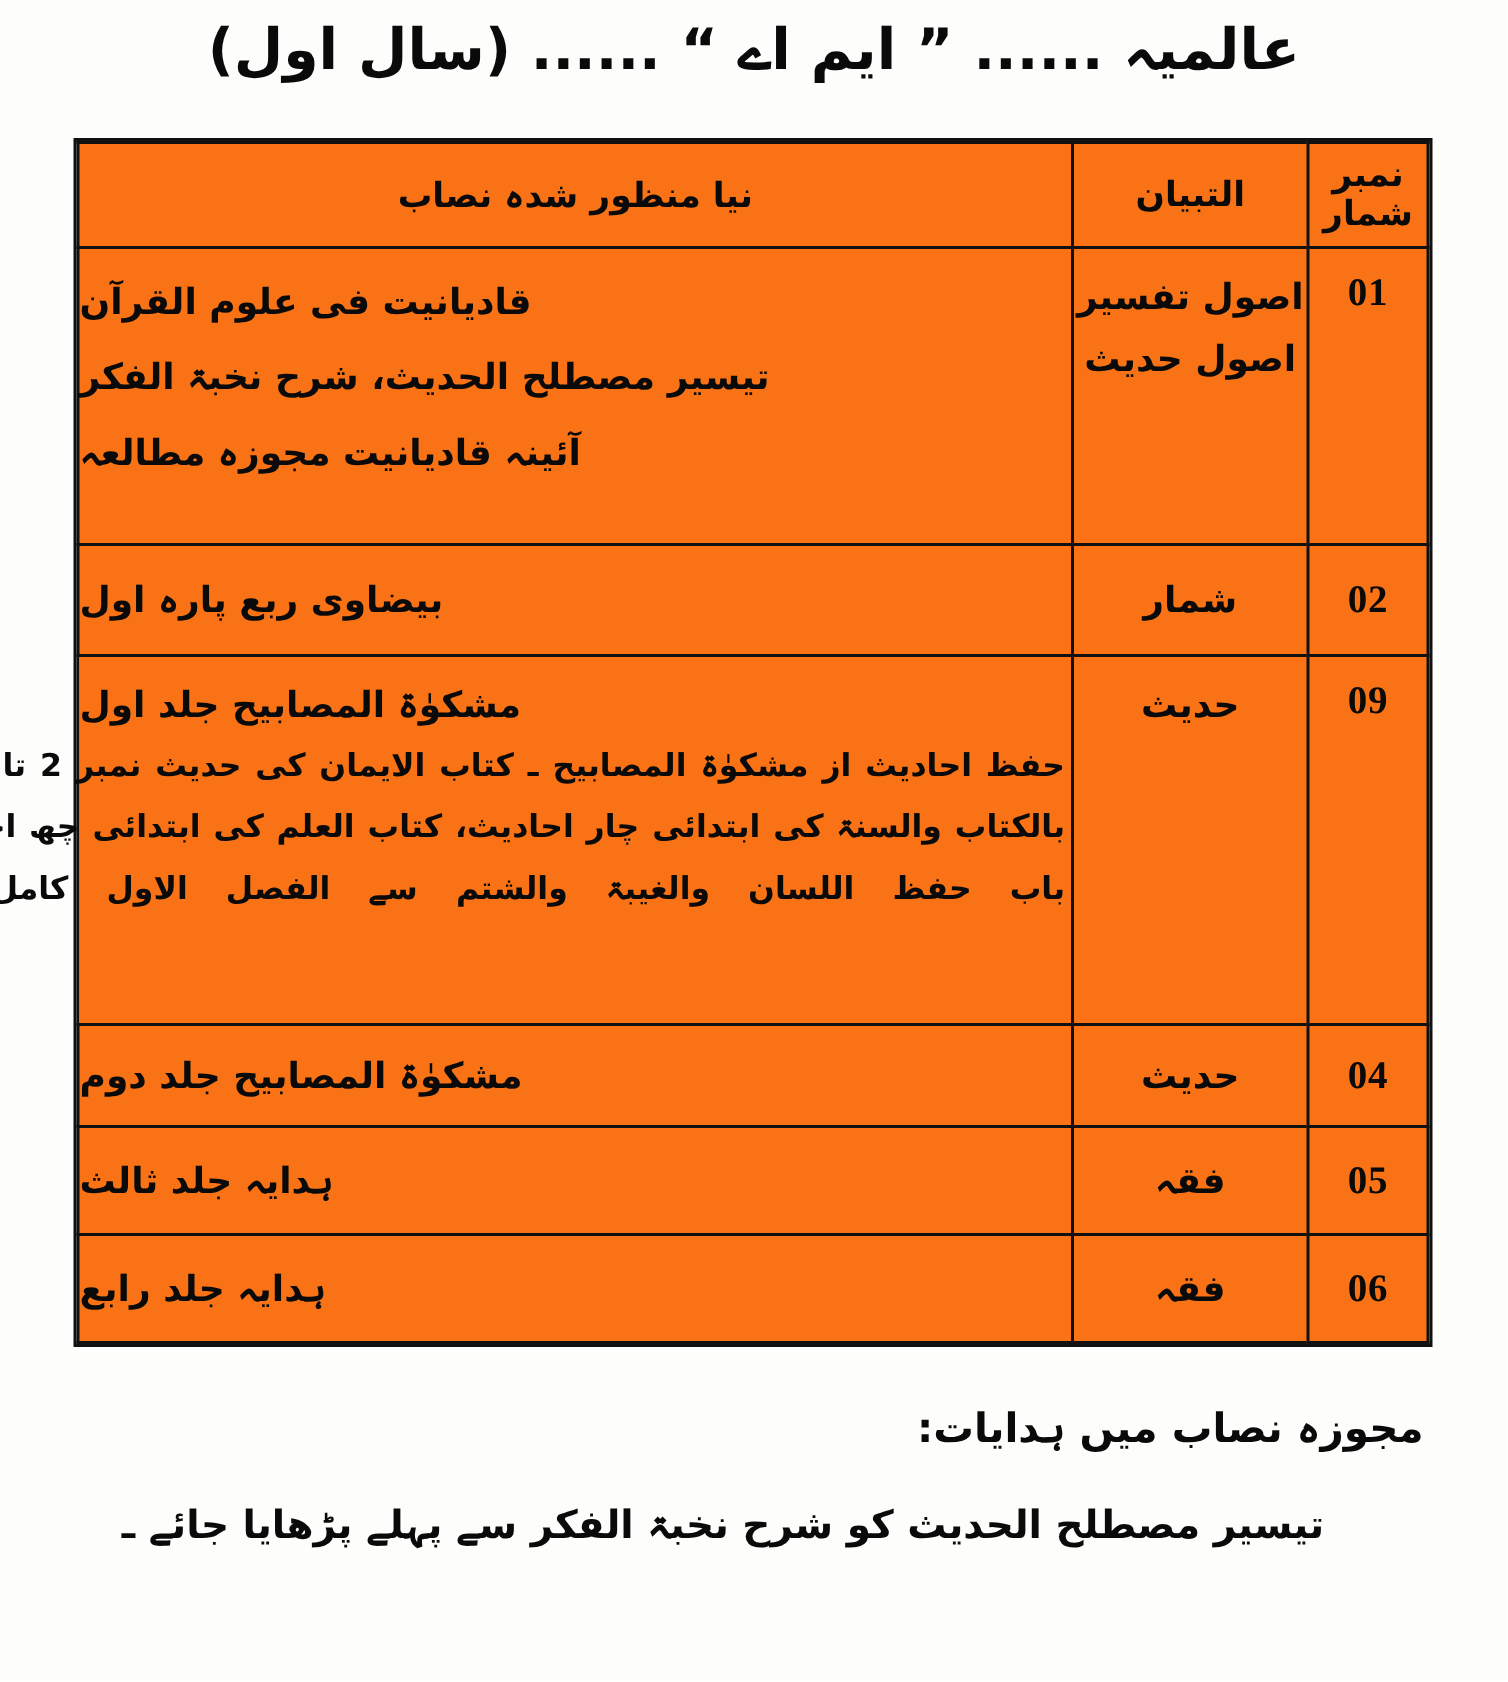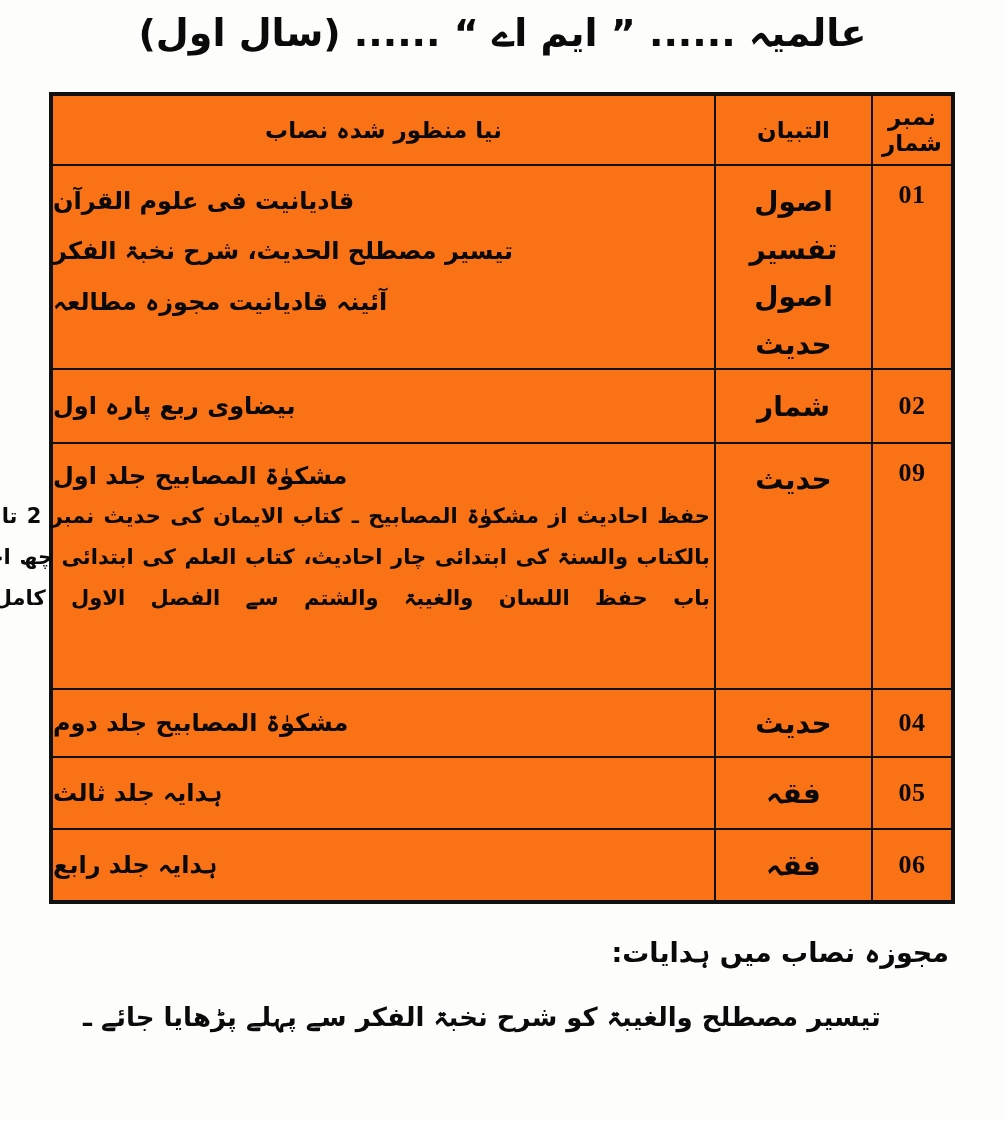--- a/index.html
+++ b/index.html
@@ -74,21 +74,21 @@
   }
   td.no-cell {
     text-align: center;
     font-size: 26px;
     font-weight: 600;
     font-family: "Liberation Serif", "DejaVu Serif", serif;
     letter-spacing: 0.5px;
   }
   td.subject-cell {
     text-align: center;
-    font-size: 28px;
+    font-size: 24px;
     font-weight: 700;
     line-height: 1.7;
     padding: 6px 4px;
   }
   td.course-cell {
     text-align: left;
     font-size: 24px;
     font-weight: 700;
     line-height: 1.85;
     padding: 8px 10px 8px 8px;
@@ -241,16 +241,16 @@
             <span class="course-line">ہدایہ جلد رابع</span>
           </td>
         </tr>
 
       </tbody>
     </table>
   </div>
 
   <div class="footer">
     <div class="footer-heading">مجوزہ نصاب میں ہدایات:</div>
-    <div class="footer-note">تیسیر مصطلح والغیبۃ کو شرح نخبۃ الفکر سے پہلے پڑھایا جائے ـ</div>
+    <div class="footer-note">تیسیر مصطلح الحدیث کو شرح نخبۃ الفکر سے پہلے پڑھایا جائے ـ</div>
   </div>
 
 </div>
 
 </body></html>

